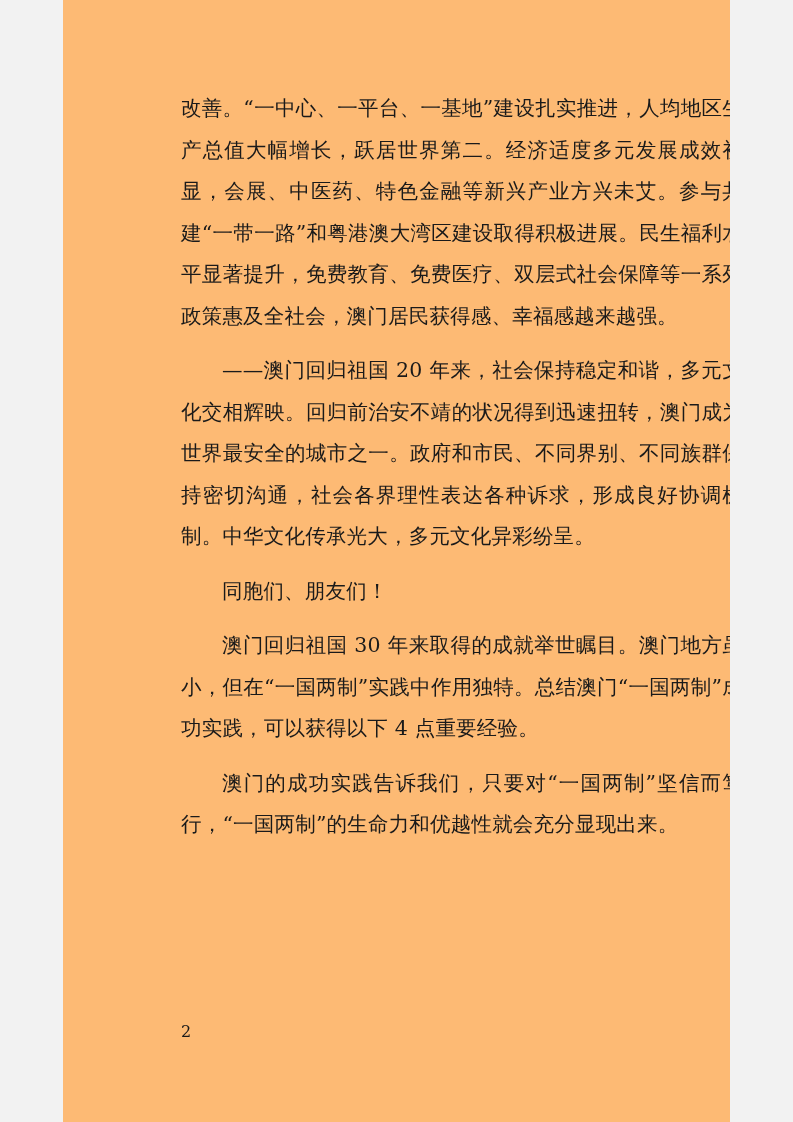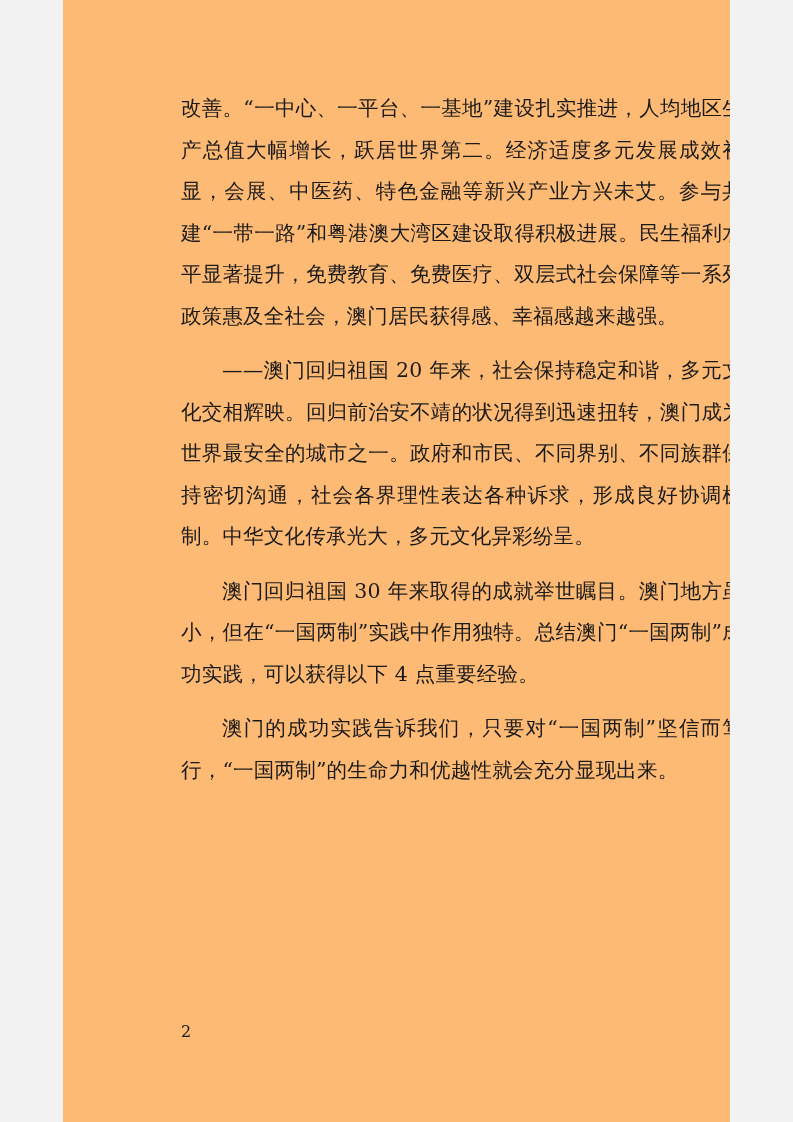--- a/index.html
+++ b/index.html
@@ -51,17 +51,18 @@
     color: #1a1a1a;
   }
 </style>
 </head>
 <body>
 
 <div class="page">
   <div class="content">
     <p class="para">改善。“一中心、一平台、一基地”建设扎实推进，人均地区生产总值大幅增长，跃居世界第二。经济适度多元发展成效初显，会展、中医药、特色金融等新兴产业方兴未艾。参与共建“一带一路”和粤港澳大湾区建设取得积极进展。民生福利水平显著提升，免费教育、免费医疗、双层式社会保障等一系列政策惠及全社会，澳门居民获得感、幸福感越来越强。</p>
     <p class="para indent">——澳门回归祖国 20 年来，社会保持稳定和谐，多元文化交相辉映。回归前治安不靖的状况得到迅速扭转，澳门成为世界最安全的城市之一。政府和市民、不同界别、不同族群保持密切沟通，社会各界理性表达各种诉求，形成良好协调机制。中华文化传承光大，多元文化异彩纷呈。</p>
+    <p class="para indent">同胞们、朋友们！</p>
     <p class="para indent">澳门回归祖国 30 年来取得的成就举世瞩目。澳门地方虽小，但在“一国两制”实践中作用独特。总结澳门“一国两制”成功实践，可以获得以下 4 点重要经验。</p>
     <p class="para indent">澳门的成功实践告诉我们，只要对“一国两制”坚信而笃行，“一国两制”的生命力和优越性就会充分显现出来。</p>
   </div>
   <div class="page-number">2</div>
 </div>
 
 </body></html>

